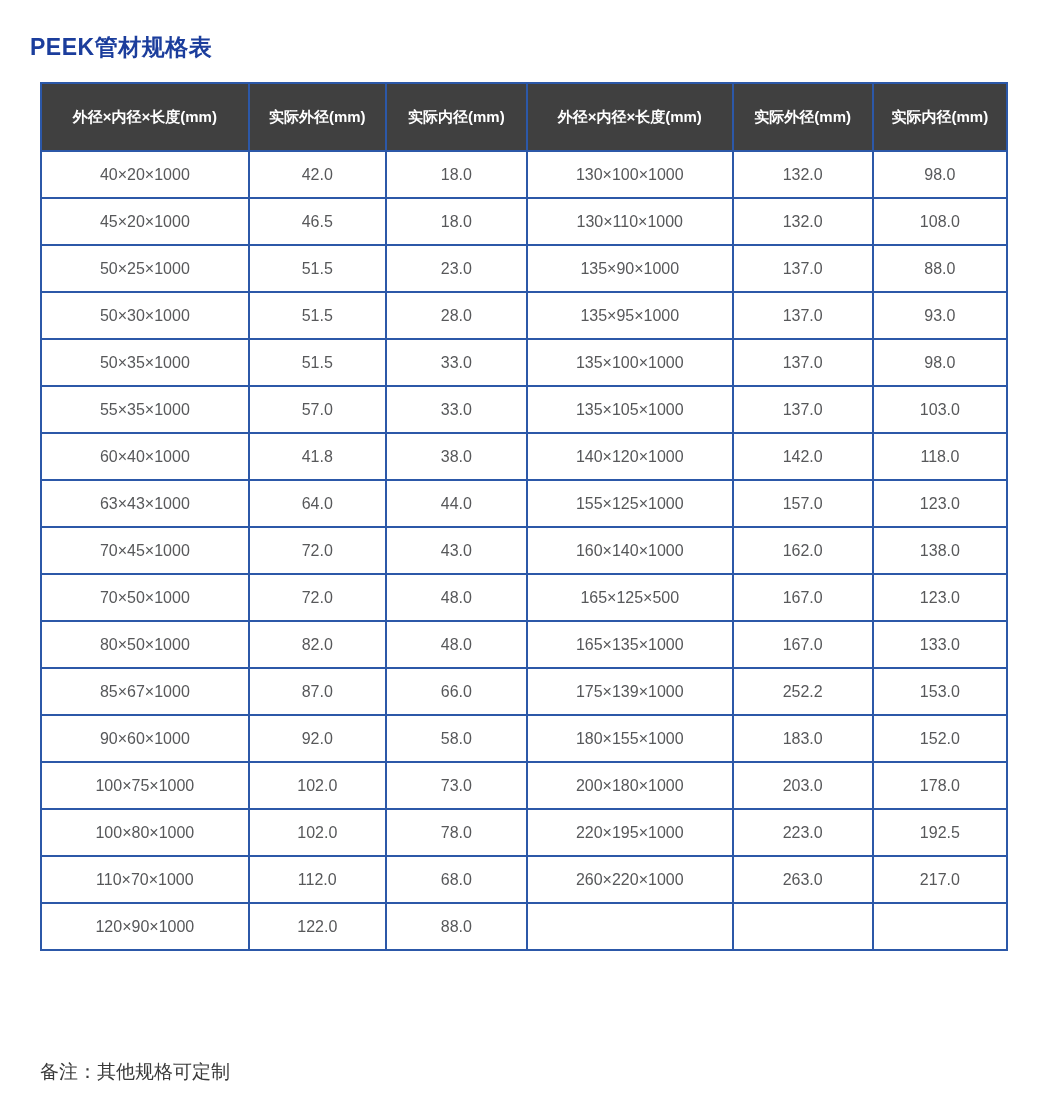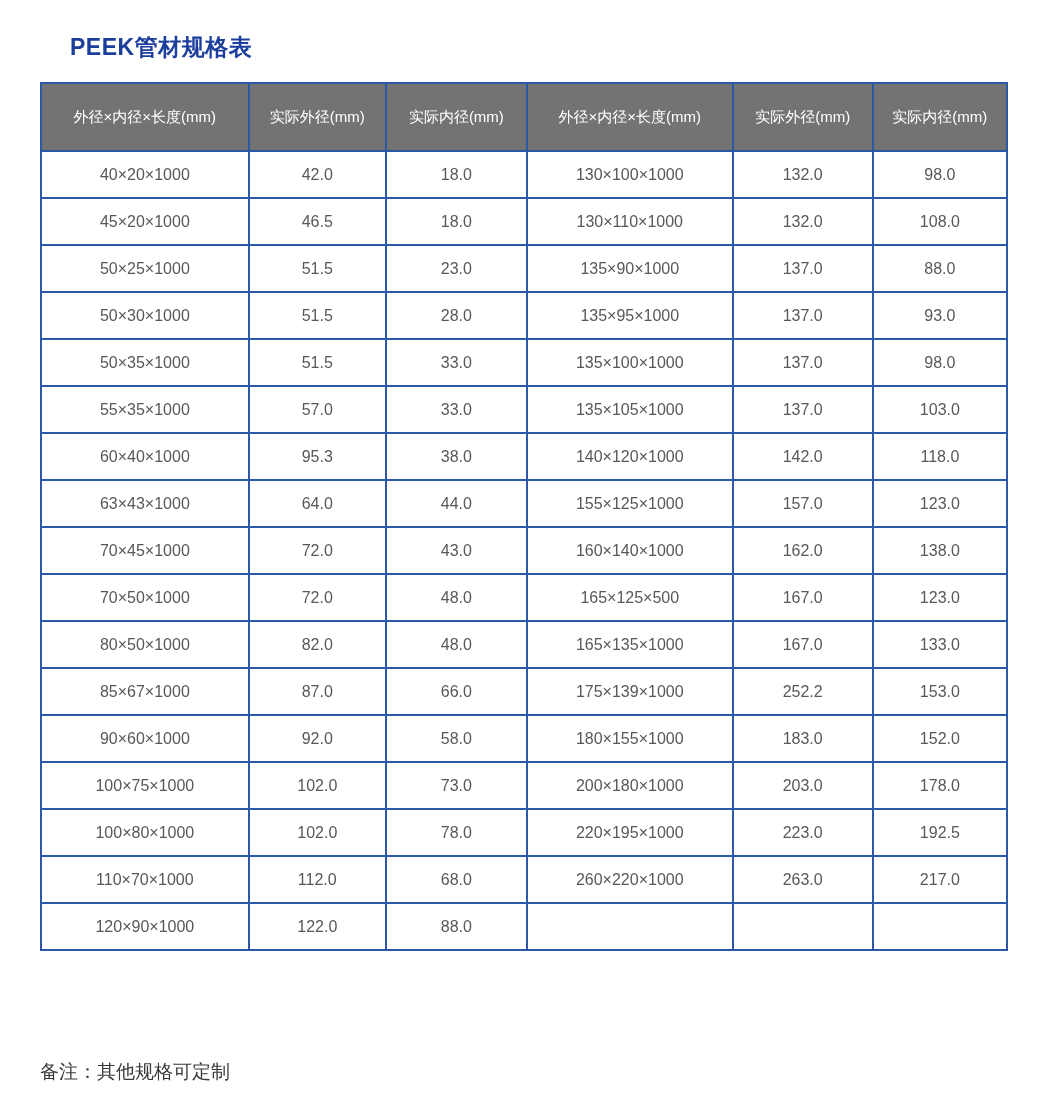--- a/index.html
+++ b/index.html
@@ -16,41 +16,40 @@
     overflow: hidden;
   }
   .page-title {
     position: absolute;
     left: 30px;
     top: 32px;
     font-size: 23px;
     font-weight: bold;
     color: #1b3d9c;
     letter-spacing: 0.5px;
-    margin-left: 40px;
   }
   table.spec-table {
     position: absolute;
     left: 40px;
     top: 82px;
     width: 968px;
     border-collapse: collapse;
     table-layout: fixed;
   }
   table.spec-table th,
   table.spec-table td {
     border: 2px solid #2c58a8;
     text-align: center;
     vertical-align: middle;
   }
   table.spec-table th {
-    background: #737373;
+    background: #404040;
     color: #ffffff;
     font-size: 15px;
-    font-weight: normal;
+    font-weight: bold;
     height: 68px;
     padding: 4px 12px;
   }
   table.spec-table td {
     background: #ffffff;
     color: #57585a;
     font-size: 16px;
     height: 47px;
     padding: 2px 4px;
   }
@@ -138,21 +137,21 @@
         <tr>
           <td>55×35×1000</td>
           <td>57.0</td>
           <td>33.0</td>
           <td>135×105×1000</td>
           <td>137.0</td>
           <td>103.0</td>
         </tr>
         <tr>
           <td>60×40×1000</td>
-          <td>95.3</td>
+          <td>41.8</td>
           <td>38.0</td>
           <td>140×120×1000</td>
           <td>142.0</td>
           <td>118.0</td>
         </tr>
         <tr>
           <td>63×43×1000</td>
           <td>64.0</td>
           <td>44.0</td>
           <td>155×125×1000</td>

